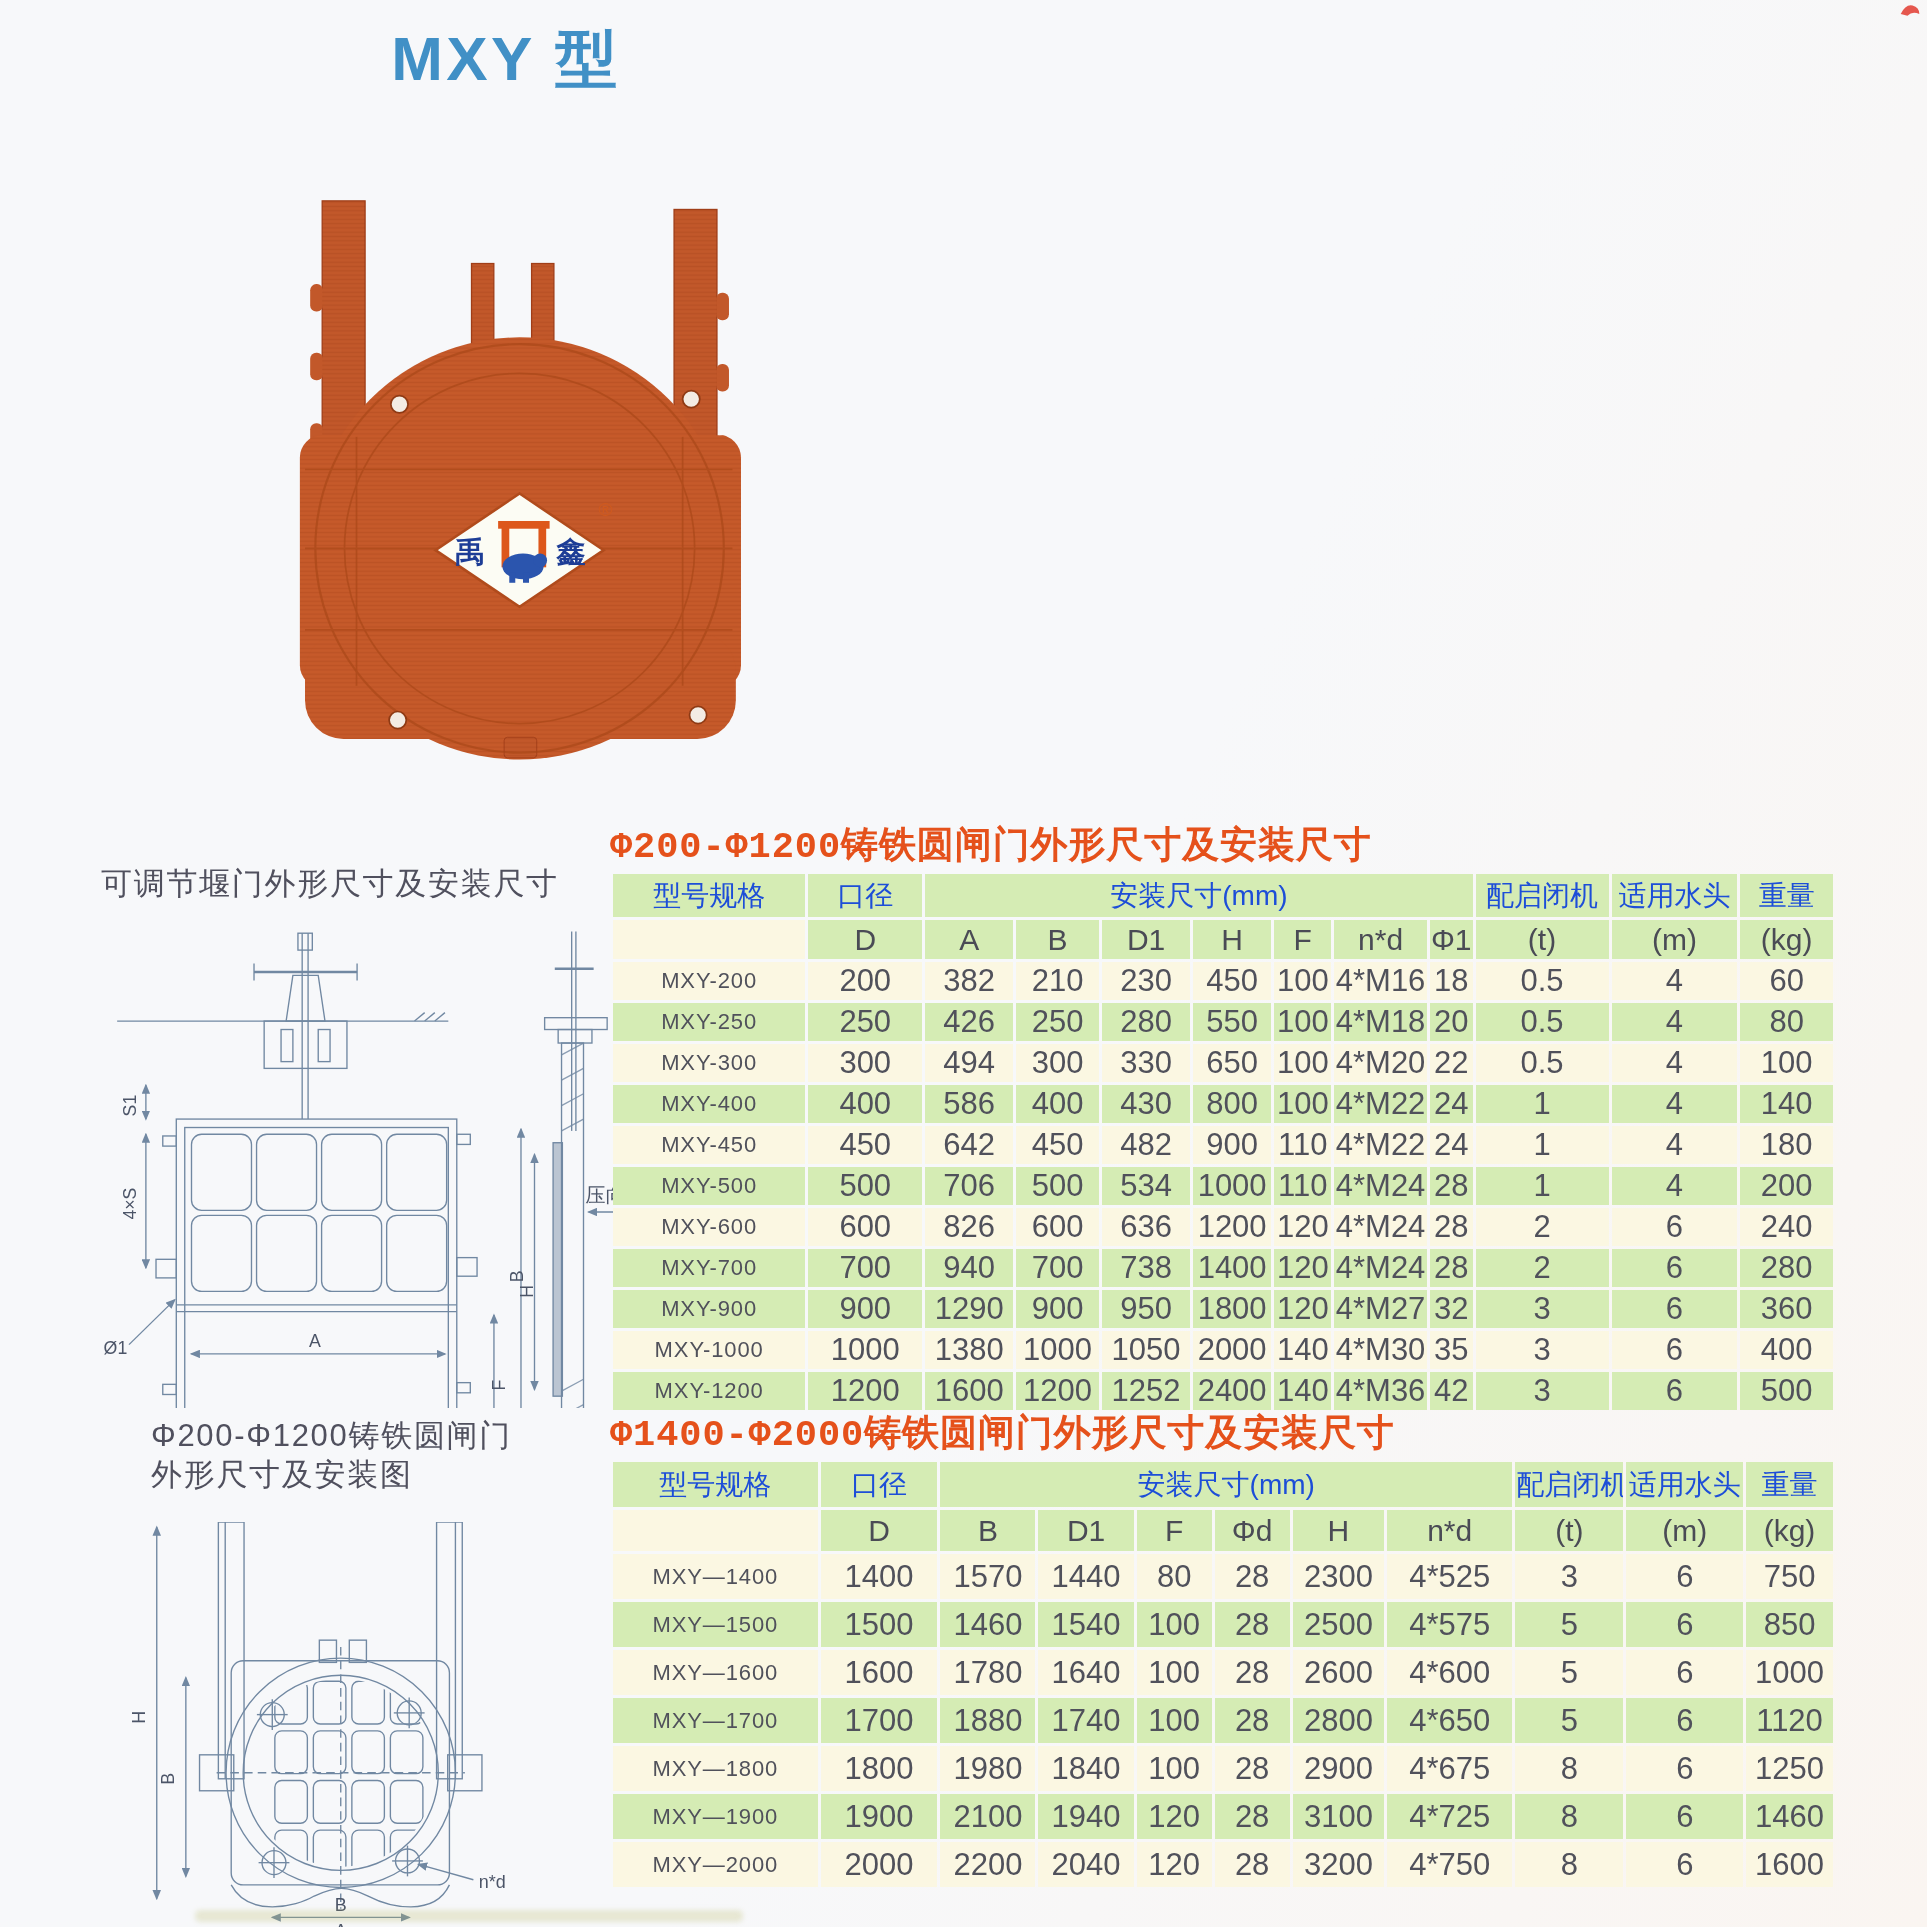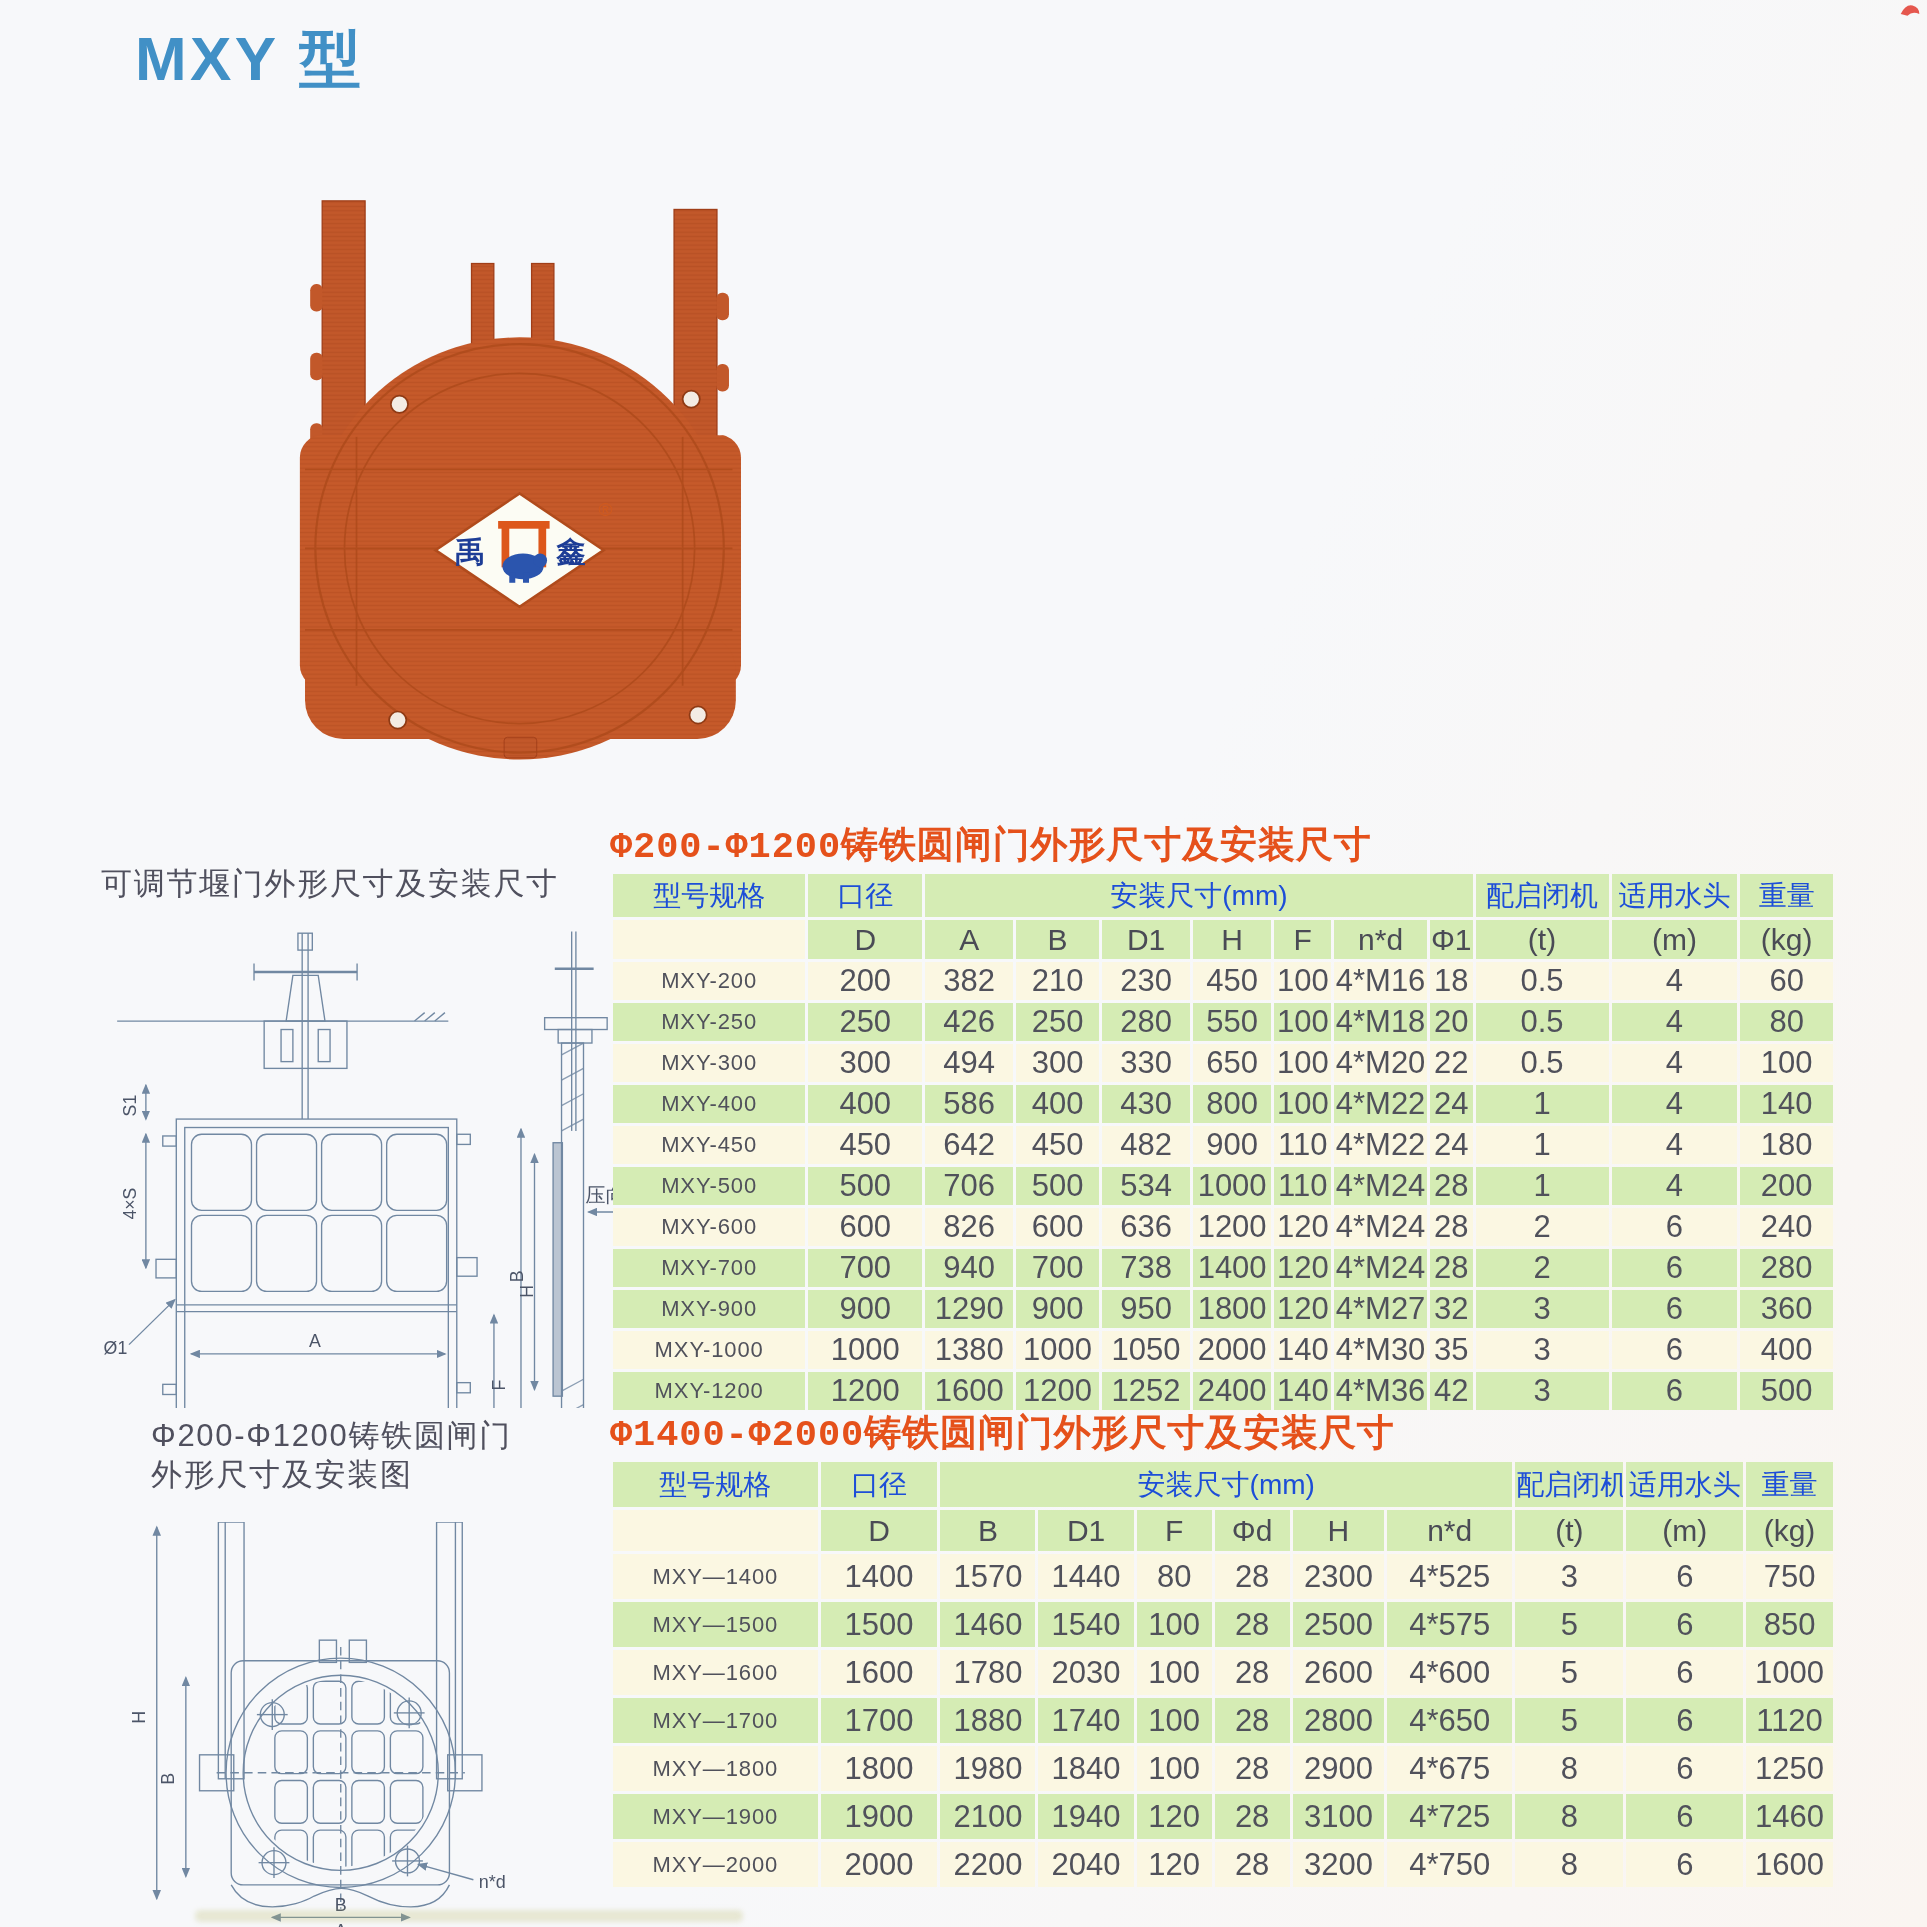--- a/index.html
+++ b/index.html
@@ -1,20 +1,20 @@
 <!DOCTYPE html>
 <html style="font-size:13.7px"><head>
 <meta charset="utf-8">
 <style>
   html,body{margin:0;padding:0;}
   body{width:1927px;height:1927px;font-family:"Liberation Sans","DejaVu Sans",sans-serif;}
   #page{position:absolute;left:0;top:0;width:1927px;height:1927px;overflow:hidden;
         background:linear-gradient(115deg,#f7f8fa 55%,#faf5f1 100%);}
   
-  .title-block{position:absolute;left:135px;top:26px;width:728px;
+  .title-block{position:absolute;left:142px;top:26px;width:728px;text-align:center;
                color:#4190c6;font-weight:bold;line-height:1.08;}
   .title-line1{font-size:62px;letter-spacing:3.4px;}
   .title-line2{font-size:51px;letter-spacing:1.7px;}
   
   .caption{position:absolute;color:#50505e;font-size:31px;letter-spacing:1.7px;}
   #caption1{left:101px;top:863px;}
   #caption2{left:151px;top:1417px;line-height:1.25;}
   
   .tbl-title{position:absolute;left:610px;font-size:37px;font-weight:bold;color:#e5511b;letter-spacing:0.9px;font-family:Liberation Mono, monospace;}
   #t1-title{top:820px;}
@@ -544,21 +544,21 @@
           <td>2500</td>
           <td>4*575</td>
           <td>5</td>
           <td>6</td>
           <td>850</td>
         </tr>
         <tr class="r-even">
           <td class="model">MXY—1600</td>
           <td>1600</td>
           <td>1780</td>
-          <td>2030</td>
+          <td>1640</td>
           <td>100</td>
           <td>28</td>
           <td>2600</td>
           <td>4*600</td>
           <td>5</td>
           <td>6</td>
           <td>1000</td>
         </tr>
         <tr class="r-odd">
           <td class="model">MXY—1700</td>

